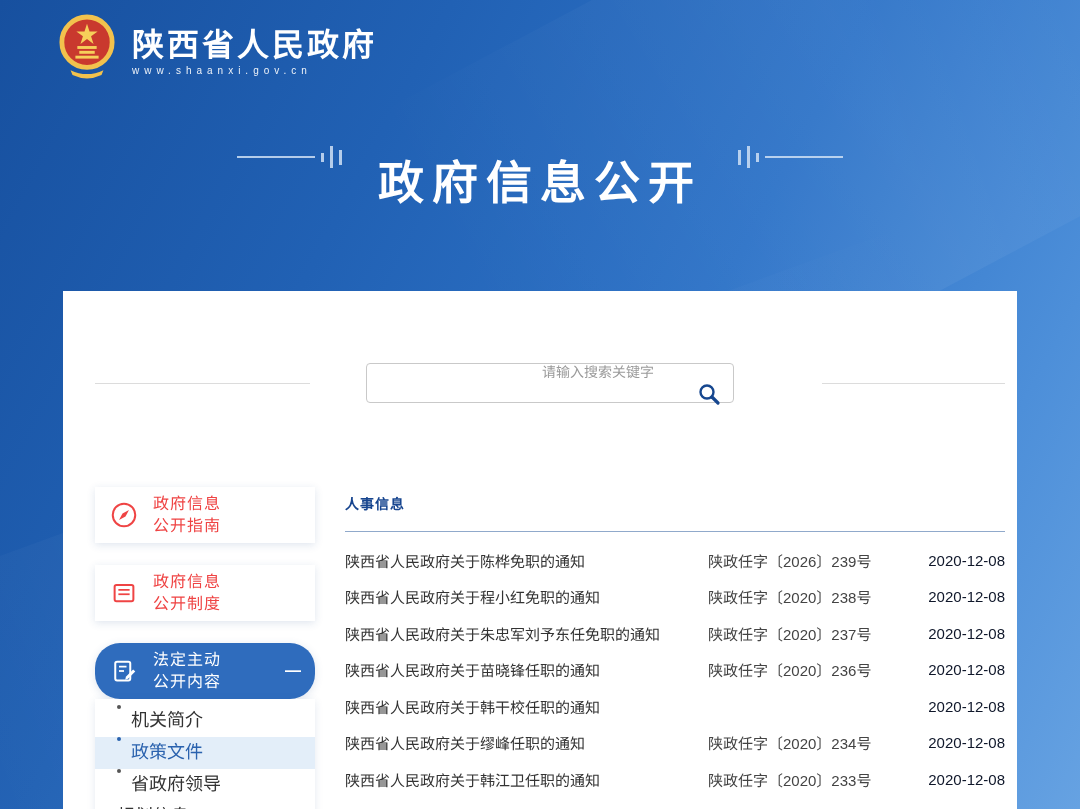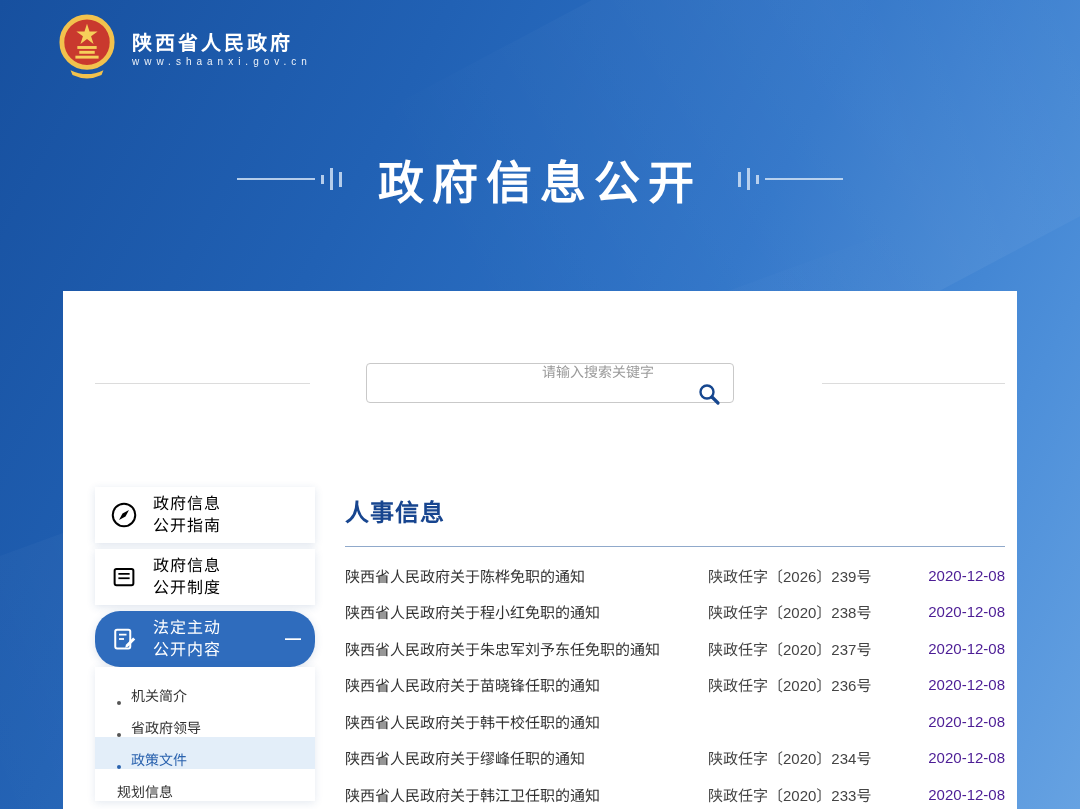--- a/index.html
+++ b/index.html
@@ -13,26 +13,26 @@
   .bg-band { position:absolute; pointer-events:none; }
   .bg-band.b1 { width:900px; height:420px; left:420px; top:-120px; transform:rotate(-28deg);
     background:linear-gradient(90deg,rgba(255,255,255,0) 0%,rgba(255,255,255,0.05) 50%,rgba(255,255,255,0) 100%); }
   .bg-band.b2 { width:1200px; height:300px; left:-200px; top:420px; transform:rotate(-20deg);
     background:linear-gradient(90deg,rgba(255,255,255,0) 0%,rgba(255,255,255,0.06) 50%,rgba(255,255,255,0) 100%); }
 
   
   .logo-row { position:absolute; left:58px; top:12px; display:flex; align-items:center; z-index:5; }
   .emblem { width:58px; height:70px; display:block; }
   .logo-text { margin-left:16px; color:#fff; }
-  .site-name { font-size:20px; font-weight:bold; letter-spacing:3px; }
+  .site-name { font-size:32px; font-weight:bold; letter-spacing:3px; }
   .site-url { margin-top:0; font-size:10px; letter-spacing:5px; color:rgba(255,255,255,0.92); }
 
   
   .banner-row { position:absolute; top:146px; left:0; width:100%; display:flex;
-    align-items:center; justify-content:center; z-index:4; }
+    align-items:flex-start; justify-content:center; z-index:4; }
   .banner-title { color:#fff; font-size:46px; font-weight:bold; letter-spacing:8px; margin:0 36px; }
   .deco { display:flex; align-items:center; gap:6px; opacity:0.85; }
   .deco .hline { width:78px; height:2px; background:#cfe0f5; }
   .deco .vbar { width:3px; background:#cfe0f5; }
   .deco .v1{height:9px;} .deco .v2{height:15px;} .deco .v3{height:22px;}
   .deco.right { flex-direction:row-reverse; }
 
   
   .card { position:absolute; left:63px; top:291px; width:954px; height:560px;
     background:#ffffff; padding:72px 12px 0 32px; }
@@ -49,40 +49,40 @@
   .search-box input::placeholder { color:#9a9a9a; }
   .search-btn { border:none; background:transparent; cursor:pointer; display:flex; align-items:center; padding:2px; }
 
   
   .content { display:flex; margin-top:84px; }
   .sidebar { width:220px; margin-right:30px; flex-shrink:0; }
   .main { flex:1; min-width:0; }
 
   
   .side-item { display:flex; align-items:center; height:56px; background:#fff; padding:0 14px;
-    margin-bottom:6px; box-shadow:0 2px 8px rgba(40,80,140,0.15); color:#000000; cursor:pointer; }
+    margin-bottom:22px; box-shadow:0 2px 8px rgba(40,80,140,0.15); color:#ef4444; cursor:pointer; }
   .side-item .icn { width:30px; height:30px; margin-right:14px; flex-shrink:0; display:flex; align-items:center; }
   .side-item .icn svg { width:30px; height:30px; }
   .side-label { font-size:16px; line-height:1.35; letter-spacing:1px; }
   .side-item.active { background:#2f6cbd; color:#fff; margin-bottom:0;border-radius:25px; }
   .side-item.active .collapse { margin-left:auto; font-size:16px; color:#fff; font-weight:bold; cursor:pointer; }
   .submenu { background:#fff; box-shadow:0 2px 8px rgba(40,80,140,0.12); padding:6px 0 0 0; }
-  .sub-item { display:flex; align-items:flex-end; height:32px; padding-left:22px; font-size:14px; color:#333; cursor:pointer; }
+  .sub-item { display:flex; align-items:flex-start; height:32px; padding-left:22px; font-size:18px; color:#333; cursor:pointer; }
   .sub-item .bullet { width:4px; height:4px; border-radius:50%; background:#555; margin-right:10px; flex-shrink:0; }
   .sub-item.active { background:#e3eef9; color:#2a62ae; }
   .sub-item.active .bullet { background:#2a62ae; }
 
   
   .section-head { padding:6px 0 18px 0; border-bottom:1px solid #90a9cb; }
-  .section-title { font-size:24px; font-weight:bold; color:#17458f; letter-spacing:1px; }
+  .section-title { font-size:14px; font-weight:bold; color:#17458f; letter-spacing:1px; }
   .rows { margin-top:10px; }
   .news-row { display:flex; align-items:center; height:36.5px; font-size:15px; cursor:pointer; }
   .news-title { flex:1; color:#333; white-space:nowrap; overflow:hidden; text-overflow:ellipsis; padding-right:28px; }
   .doc-no { width:205px; color:#444; flex-shrink:0; }
-  .news-date { width:92px; text-align:right; color:#4c1d95; flex-shrink:0; }
+  .news-date { width:92px; text-align:right; color:#0f172a; flex-shrink:0; }
 </style>
 </head>
 <body>
 
 <div class="bg-band b1"></div>
 <div class="bg-band b2"></div>
 
 <div class="logo-row">
   <svg class="emblem" viewBox="0 0 60 72">
     <circle cx="30" cy="31" r="26" fill="#c9392e" stroke="#f2c24d" stroke-width="5"></circle>
@@ -175,28 +175,28 @@
           <span>公开内容</span>
         </span>
         <span class="collapse">—</span>
       </div>
 
       <div class="submenu">
         <div class="sub-item">
           <span class="bullet"></span>
           <span>机关简介</span>
         </div>
+        <div class="sub-item active">
+          <span class="bullet"></span>
+          <span>政策文件</span>
+        </div>
         <div class="sub-item">
           <span class="bullet"></span>
           <span>省政府领导</span>
         </div>
-        <div class="sub-item active">
-          <span class="bullet"></span>
-          <span>政策文件</span>
-        </div>
         <div class="sub-item">
 
           <span>规划信息</span>
         </div>
       </div>
     </div>
 
     <div class="main">
       <div class="section-head">
         <span class="section-title">人事信息</span>

